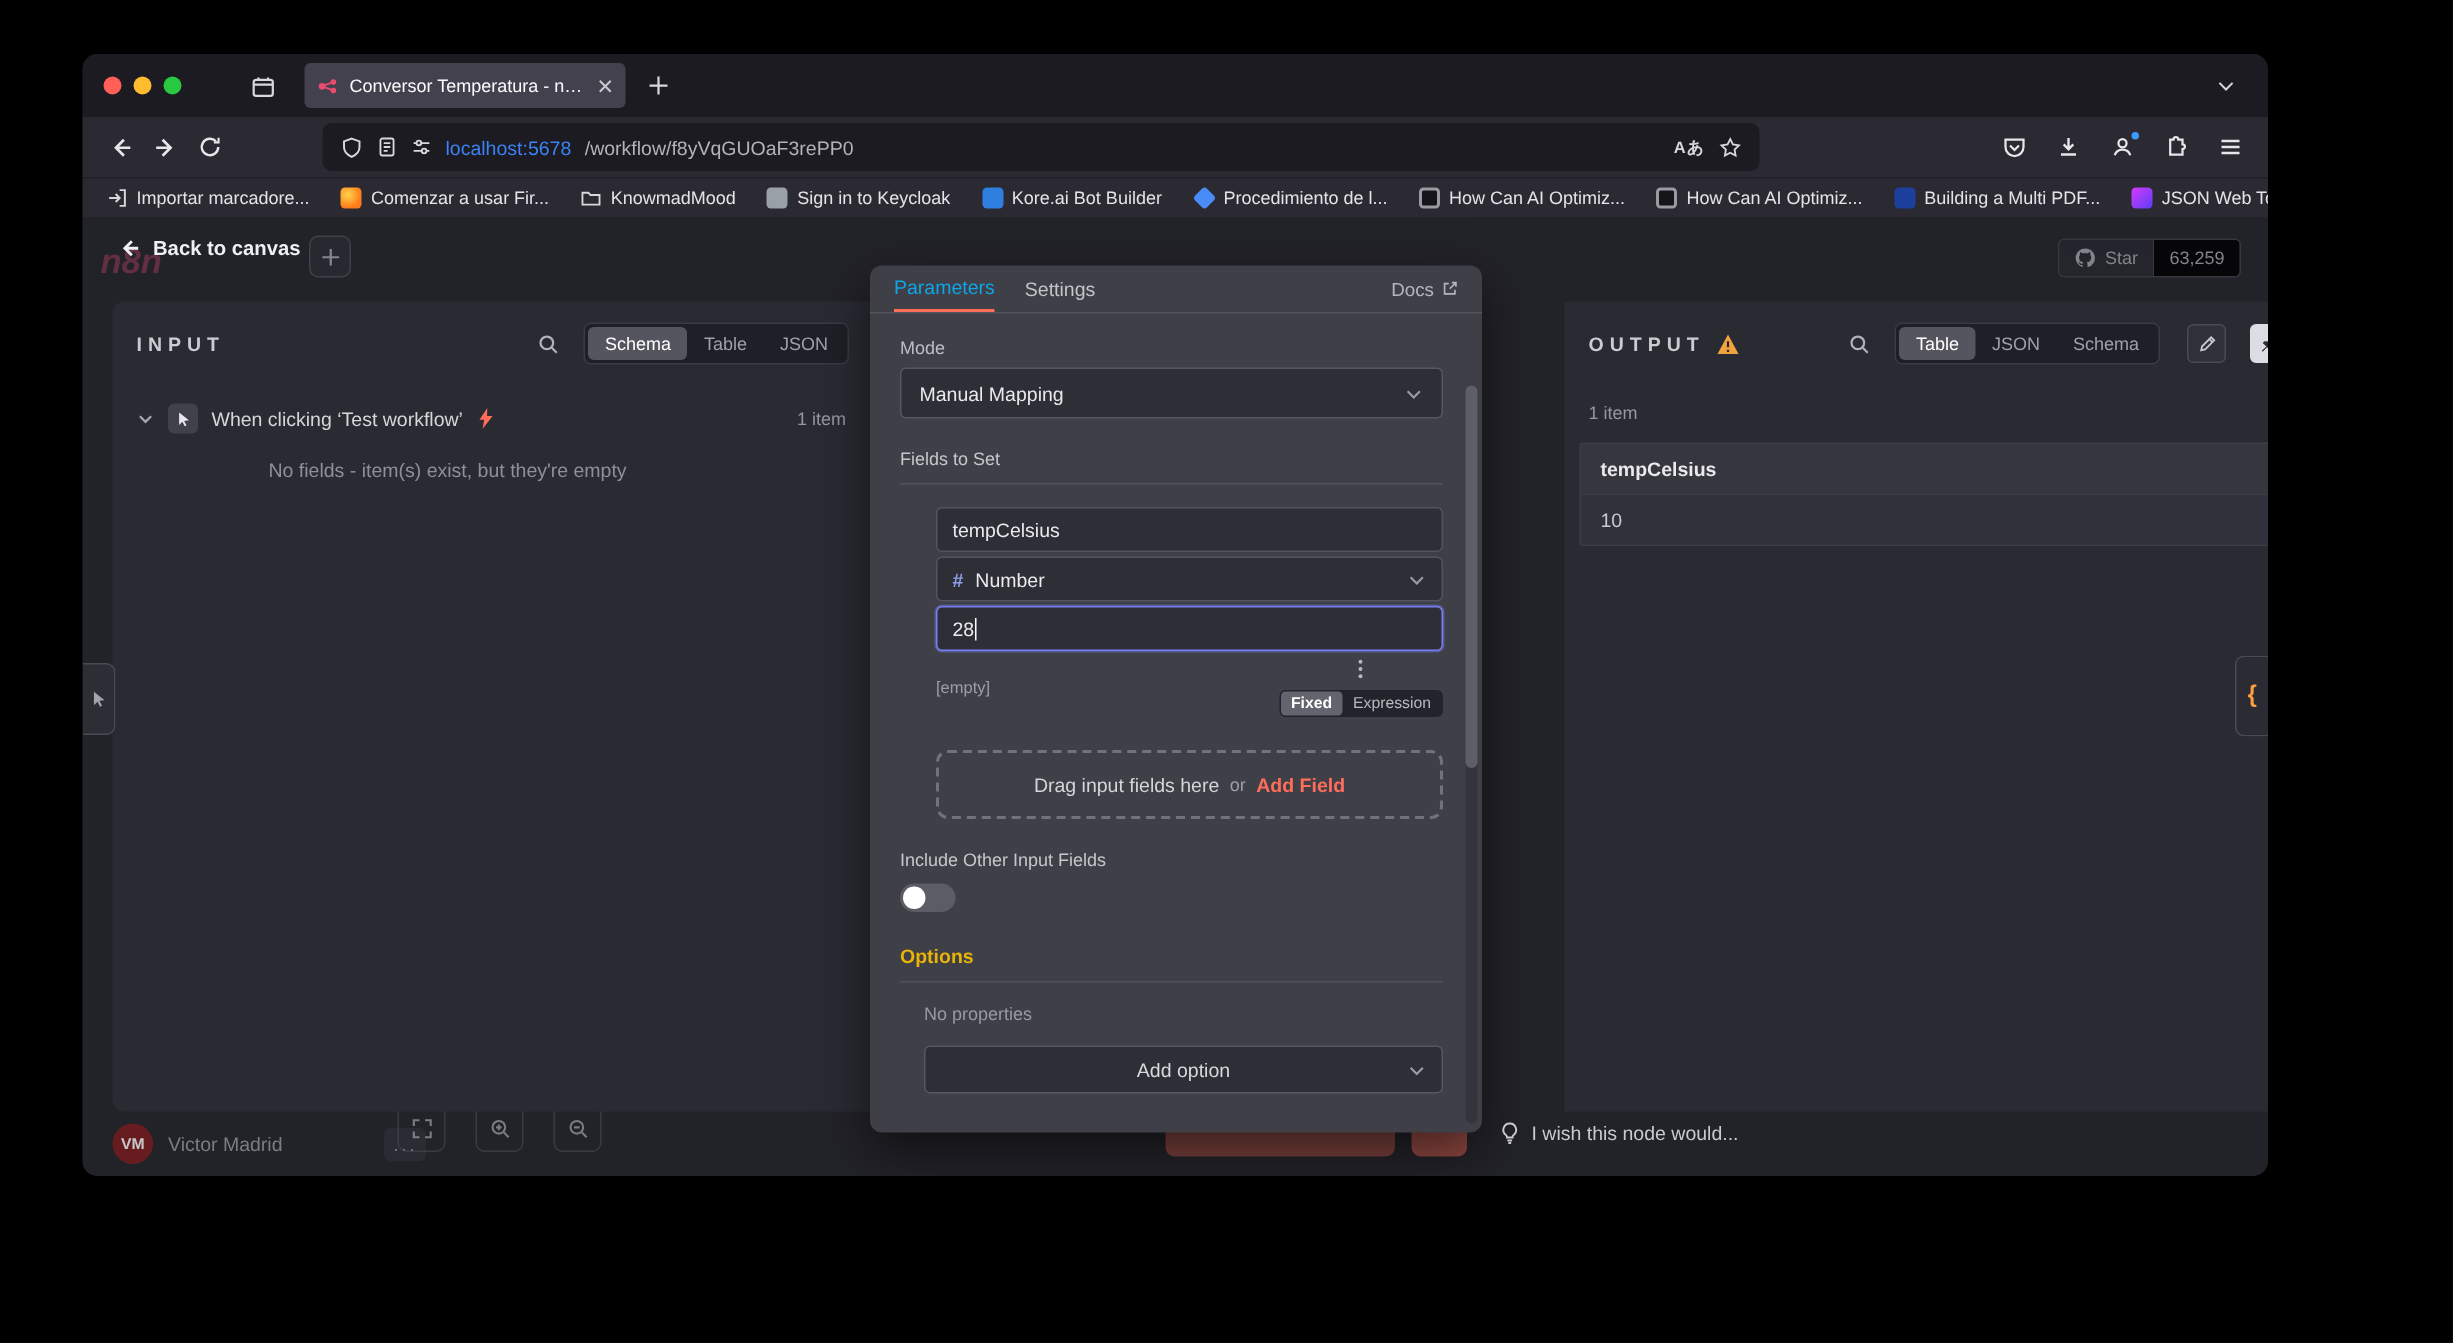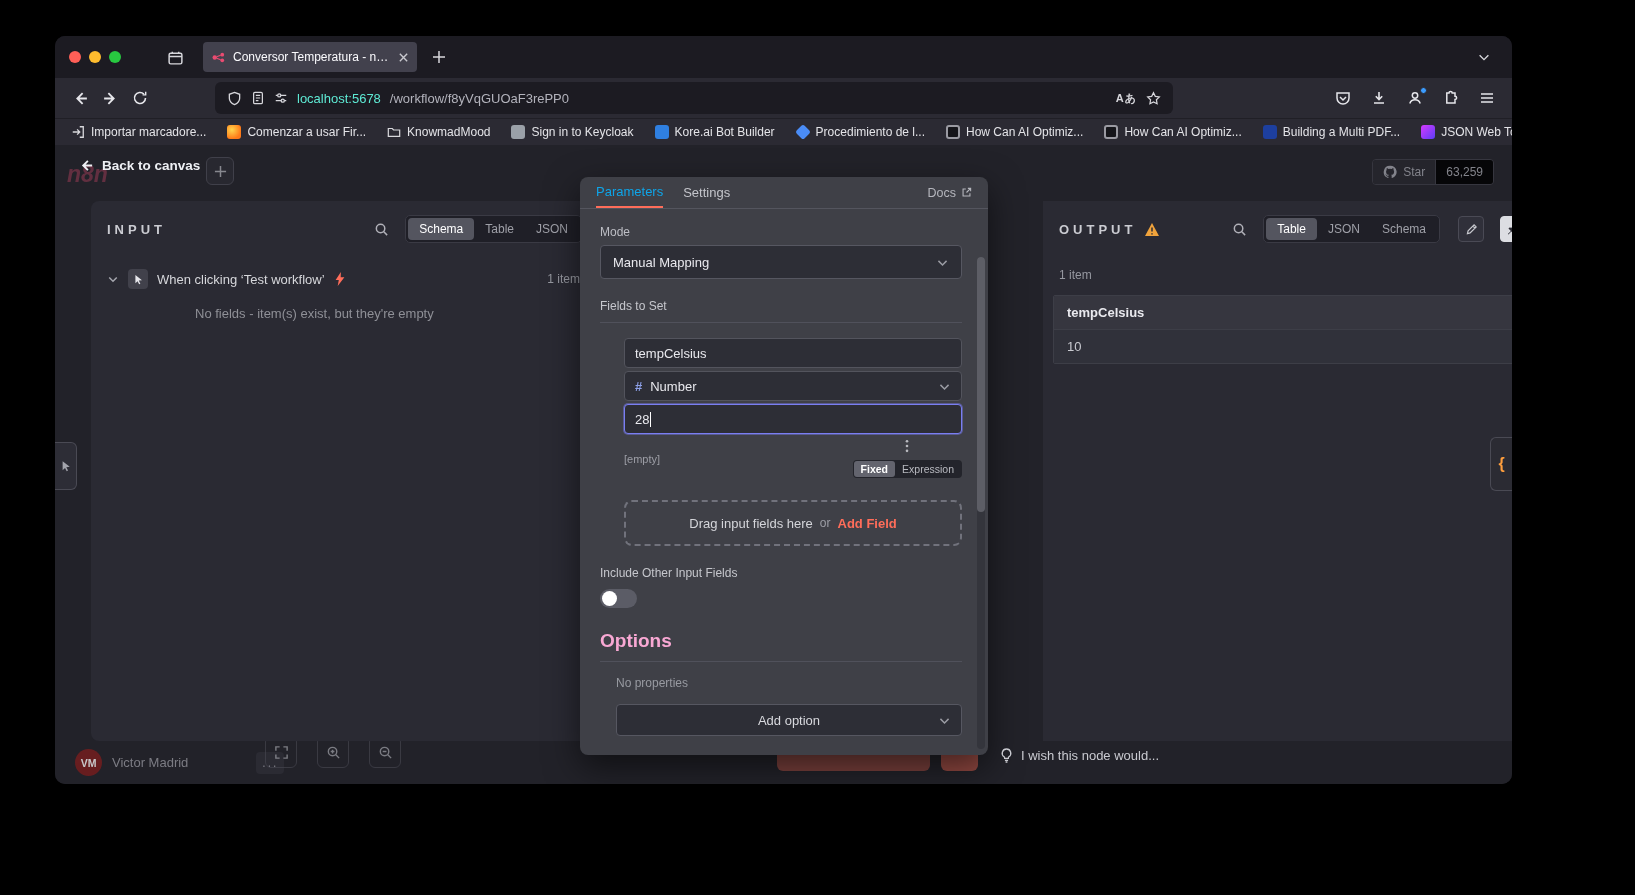--- a/index.html
+++ b/index.html
@@ -33,21 +33,21 @@
   .newtab { margin-left:8px; }
   .tab-list { margin-left:auto; margin-right:14px; }
 
   
   .navbar { height:40px; background:#2b2a33; display:flex; align-items:center; padding:0 10px; }
   .nav-ic { width:30px; height:30px; display:flex; align-items:center; justify-content:center; color:#e6e6eb; border-radius:4px; background:transparent; border:0; cursor:pointer; }
   .urlbar {
     margin-left:60px; width:958px; height:32px; background:#1c1b22; border-radius:6px;
     display:flex; align-items:center; padding:0 12px; gap:9px; color:#ececf1;
   }
-  .urlbar .host { font-size:13px; color:#5eead4; }
+  .urlbar .host { font-size:13px; color:#3b82f6; }
   .urlbar .path { font-size:13px; color:#b3b3bc; }
   .url-spacer { flex:1; }
   .translate-glyph { font-size:11px; color:#d7d7dc; letter-spacing:1px; font-weight:700; }
   .nav-right { margin-left:auto; display:flex; align-items:center; gap:6px; }
   .acct { position:relative; }
   .acct .dot { position:absolute; top:4px; right:3px; width:7px; height:7px; border-radius:50%; background:#3b9cff; border:1.5px solid #2b2a33; }
 
   
   .bookmarks { height:27px; background:#2b2a33; display:flex; align-items:center; padding-left:16px; gap:21px; border-top:1px solid rgba(0,0,0,.25); }
   .bm { display:flex; align-items:center; gap:6px; color:#e4e4e8; font-size:12px; white-space:nowrap; cursor:pointer; }
@@ -70,21 +70,21 @@
   .gh-star { position:absolute; right:18px; top:14px; height:26px; display:flex; align-items:stretch; border:1px solid #3c3c45; border-radius:4px; overflow:hidden; opacity:.8; font-size:12px; color:#9b9ca4; cursor:pointer; }
   .gh-star .seg1 { display:flex; align-items:center; gap:6px; padding:0 10px; background:#26262d; }
   .gh-star .seg2 { display:flex; align-items:center; padding:0 10px; background:#000000; border-left:1px solid #3c3c45; }
 
   
   .edge-left { position:absolute; left:0; top:297px; width:22px; height:48px; background:#2d2d36; border:1px solid #4a4a54; border-left:0; border-radius:0 6px 6px 0; display:flex; align-items:center; justify-content:center; color:#a2a3ab; z-index:6; cursor:pointer; }
   .edge-right { position:absolute; right:0; top:292px; width:22px; height:54px; background:#2b2b33; border:1px solid #4a4a54; border-right:0; border-radius:6px 0 0 6px; display:flex; align-items:center; justify-content:center; color:#ff9e3d; font-size:16px; font-weight:700; z-index:6; cursor:pointer; }
 
   
   .panel { position:absolute; background:#2a2a33; z-index:4; }
-  .panel-input { left:36px; top:56px; width:505px; height:540px; border-radius:8px 0 0 8px; }
+  .panel-input { left:20px; top:56px; width:505px; height:540px; border-radius:8px 0 0 8px; }
   .panel-output { left:988px; top:56px; width:497px; height:540px; border-radius:0 8px 8px 0; }
   .panel-head { display:flex; align-items:center; padding:14px 14px 10px 16px; gap:10px; }
   .panel-title { font-size:13px; font-weight:700; letter-spacing:4px; color:#cbccd2; }
   .head-spacer { flex:1; }
   .seg { display:flex; background:#1f1f27; border:1px solid #3a3a44; border-radius:5px; padding:2px; }
   .seg span { font-size:12px; color:#9fa0a8; padding:4px 11px; border-radius:4px; cursor:pointer; }
   .seg span.active { background:#54555f; color:#ffffff; }
   .iconbtn { width:26px; height:26px; border-radius:4px; border:1px solid #4a4a55; background:#30303a; color:#c6c7cd; display:flex; align-items:center; justify-content:center; cursor:pointer; }
   .iconbtn.lit { background:#dcdde2; color:#2a2a33; border-color:#dcdde2; }
 
@@ -124,21 +124,21 @@
   .hint-right { margin-left:auto; display:flex; align-items:center; gap:7px;flex-direction:column; }
   .mini-seg { display:flex; background:#23242b; border-radius:4px; padding:1px; font-size:10.5px; }
   .mini-seg span { padding:2px 7px; border-radius:3px; color:#b9bac0; cursor:pointer; }
   .mini-seg span.active { background:#63646e; color:#fff; font-weight:700; }
   .dropzone { margin:22px 0 0 24px; height:46px; border:2px dashed #71727c; border-radius:8px; display:flex; align-items:center; justify-content:center; gap:7px; }
   .dz-text { font-size:13px; color:#d4d5da; font-weight:500; }
   .dz-or { font-size:12px; color:#9d9ea6; }
   .dz-add { font-size:13px; color:#ff6d5a; font-weight:700; cursor:pointer; }
   .toggle { margin-top:9px; width:37px; height:19px; background:#5b5c66; border-radius:10px; position:relative; cursor:pointer; }
   .toggle .knob { position:absolute; left:2px; top:2px; width:15px; height:15px; background:#fff; border-radius:50%; }
-  .opt-head { margin-top:22px; font-size:19px; font-weight:700; color:#f9a8d4; }
+  .opt-head { margin-top:22px; font-size:13px; font-weight:700; color:#eab308; }
   .no-props { margin:14px 0 0 16px; font-size:12px; color:#989aa1; }
   .add-option { margin:14px 0 0 16px; height:32px; position:relative; justify-content:center; color:#d8d9de; }
   .add-option .chev { position:absolute; right:10px; top:9px; margin:0; }
   .vscroll { position:absolute; right:3px; top:80px; bottom:6px; width:8px; background:#34353c; border-radius:4px; }
   .vthumb { position:absolute; top:0; left:0; width:8px; height:255px; background:#5d5e66; border-radius:4px; }
 
   
   .user-area { position:absolute; left:20px; top:604px; display:flex; align-items:center; gap:10px; opacity:.75; }
   .avatar { width:27px; height:27px; border-radius:50%; background:#7f1d1d; color:#fff; font-size:10.5px; font-weight:700; display:flex; align-items:center; justify-content:center; }
   .user-name { font-size:13px; color:#9a9aa2; }

